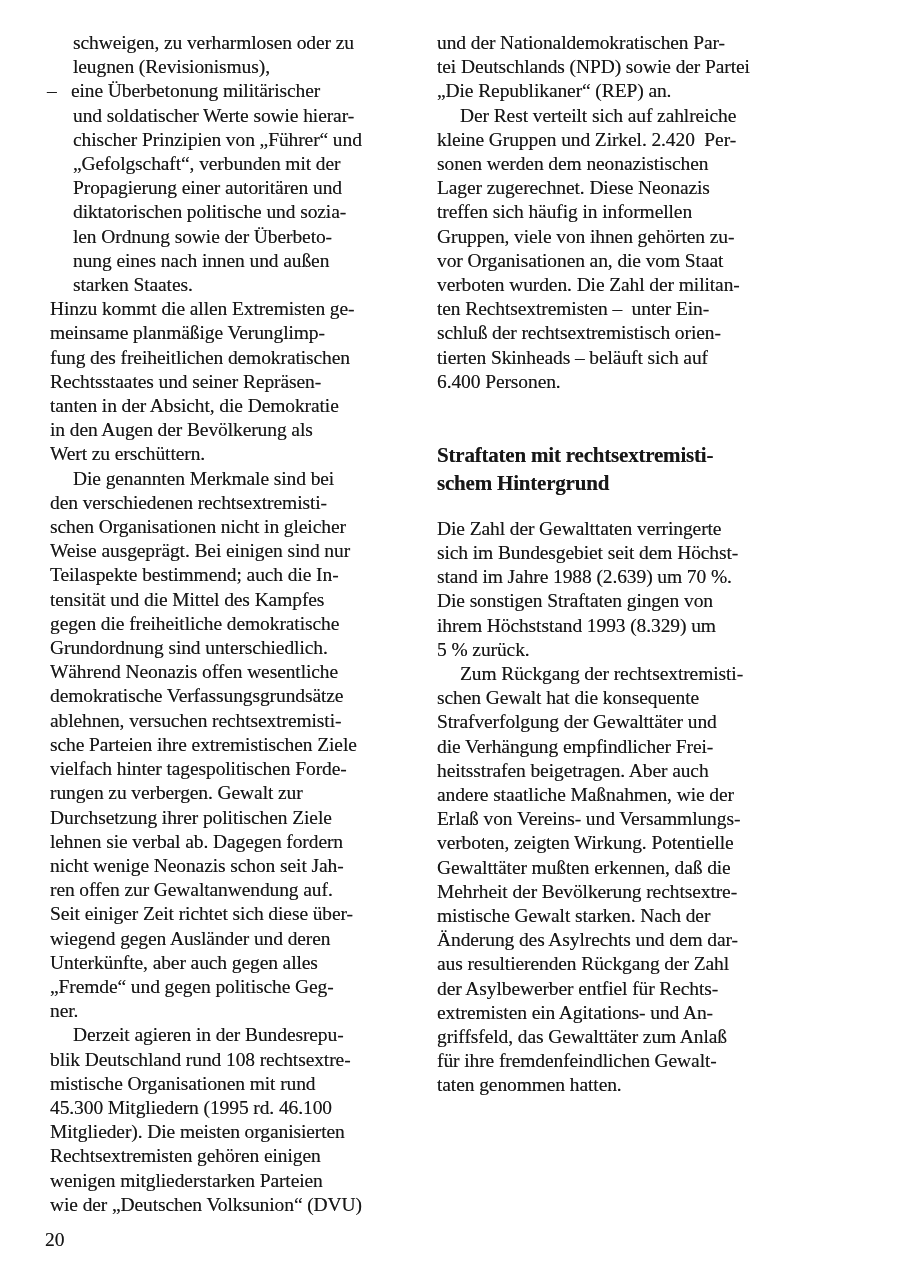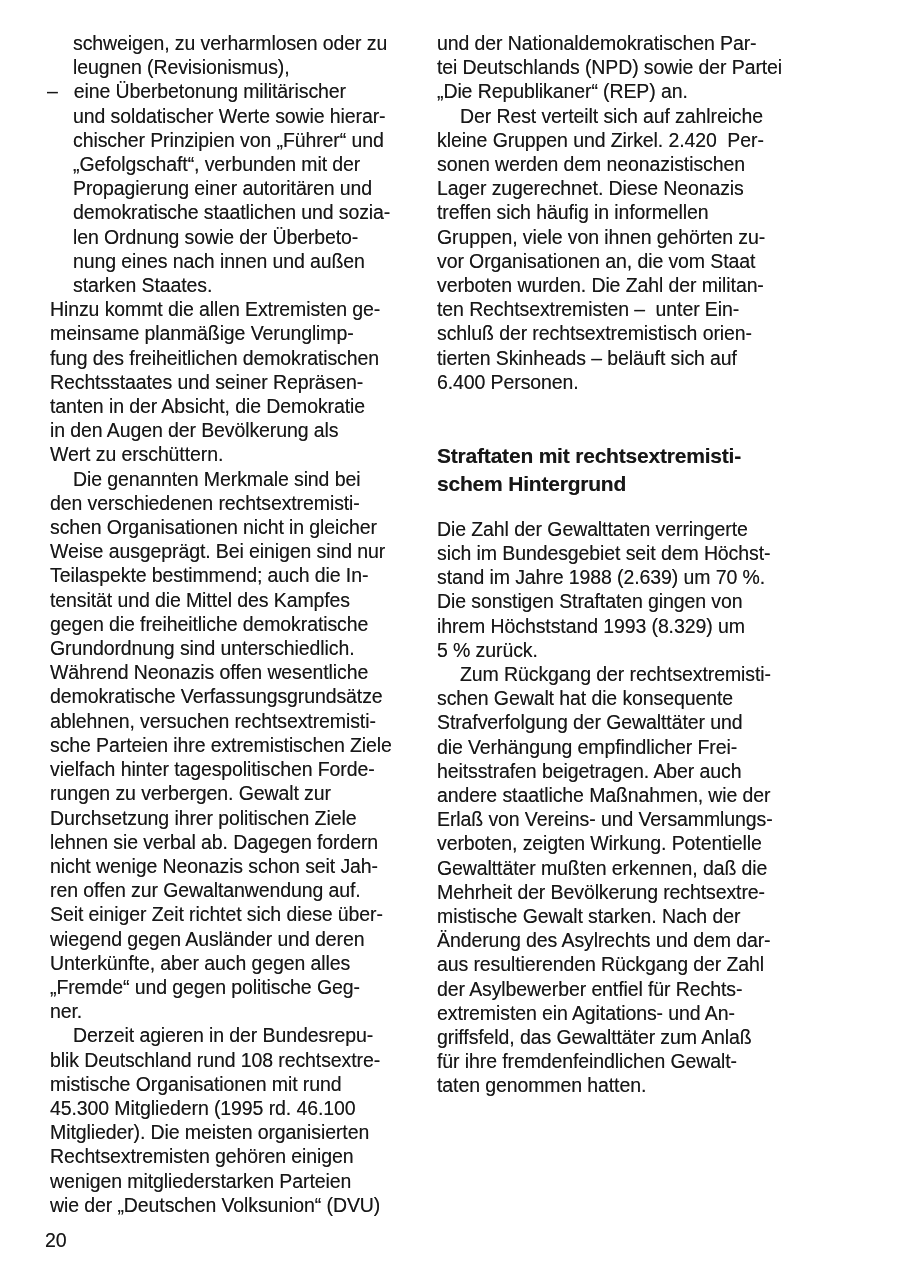--- a/index.html
+++ b/index.html
@@ -6,21 +6,21 @@
     margin: 0;
     padding: 0;
     background: #ffffff;
   }
   .page {
     position: relative;
     width: 846px;
     height: 1277px;
     background: #ffffff;
     overflow: hidden;
-    font-family: Liberation Sans, sans-serif;
+    font-family: Liberation Serif, serif;
     color: #171717;
   }
   .col {
     position: absolute;
     top: 31px;
     font-size: 19.5px;
     line-height: 24.2px;
     letter-spacing: -0.1px;
     text-shadow: 0 0 0.5px rgba(23,23,23,0.55); 
   }
@@ -50,21 +50,21 @@
 <div class="page">
   <main>
     <section class="col col-left">
         <div class="line ind">schweigen, zu verharmlosen oder zu</div>
         <div class="line ind">leugnen (Revisionismus),</div>
         <div class="line hang">–&nbsp;&nbsp;&nbsp;eine Überbetonung militärischer</div>
         <div class="line ind">und soldatischer Werte sowie hierar-</div>
         <div class="line ind">chischer Prinzipien von „Führer“ und</div>
         <div class="line ind">„Gefolgschaft“, verbunden mit der</div>
         <div class="line ind">Propagierung einer autoritären und</div>
-        <div class="line ind">demokratische staatlichen und sozia-</div>
+        <div class="line ind">diktatorischen politische und sozia-</div>
         <div class="line ind">len Ordnung sowie der Überbeto-</div>
         <div class="line ind">nung eines nach innen und außen</div>
         <div class="line ind">starken Staates.</div>
         <div class="line">Hinzu kommt die allen Extremisten ge-</div>
         <div class="line">meinsame planmäßige Verunglimp-</div>
         <div class="line">fung des freiheitlichen demokratischen</div>
         <div class="line">Rechtsstaates und seiner Repräsen-</div>
         <div class="line">tanten in der Absicht, die Demokratie</div>
         <div class="line">in den Augen der Bevölkerung als</div>
         <div class="line">Wert zu erschüttern.</div>

